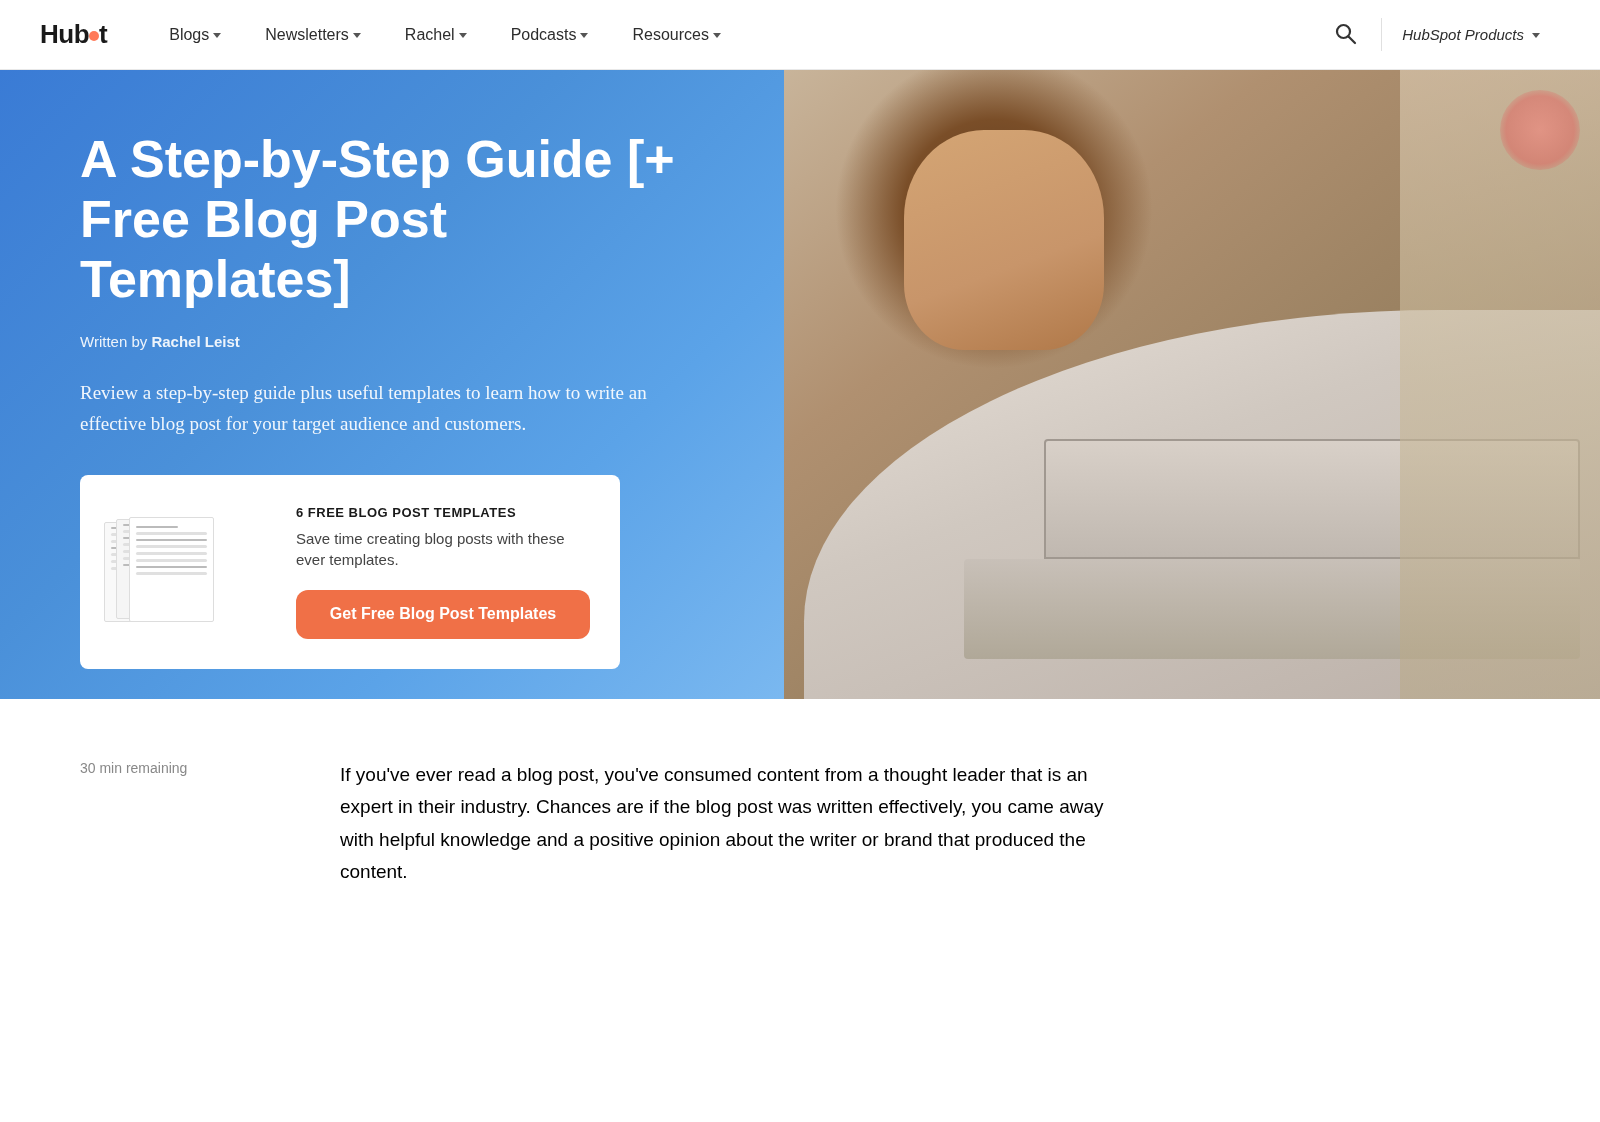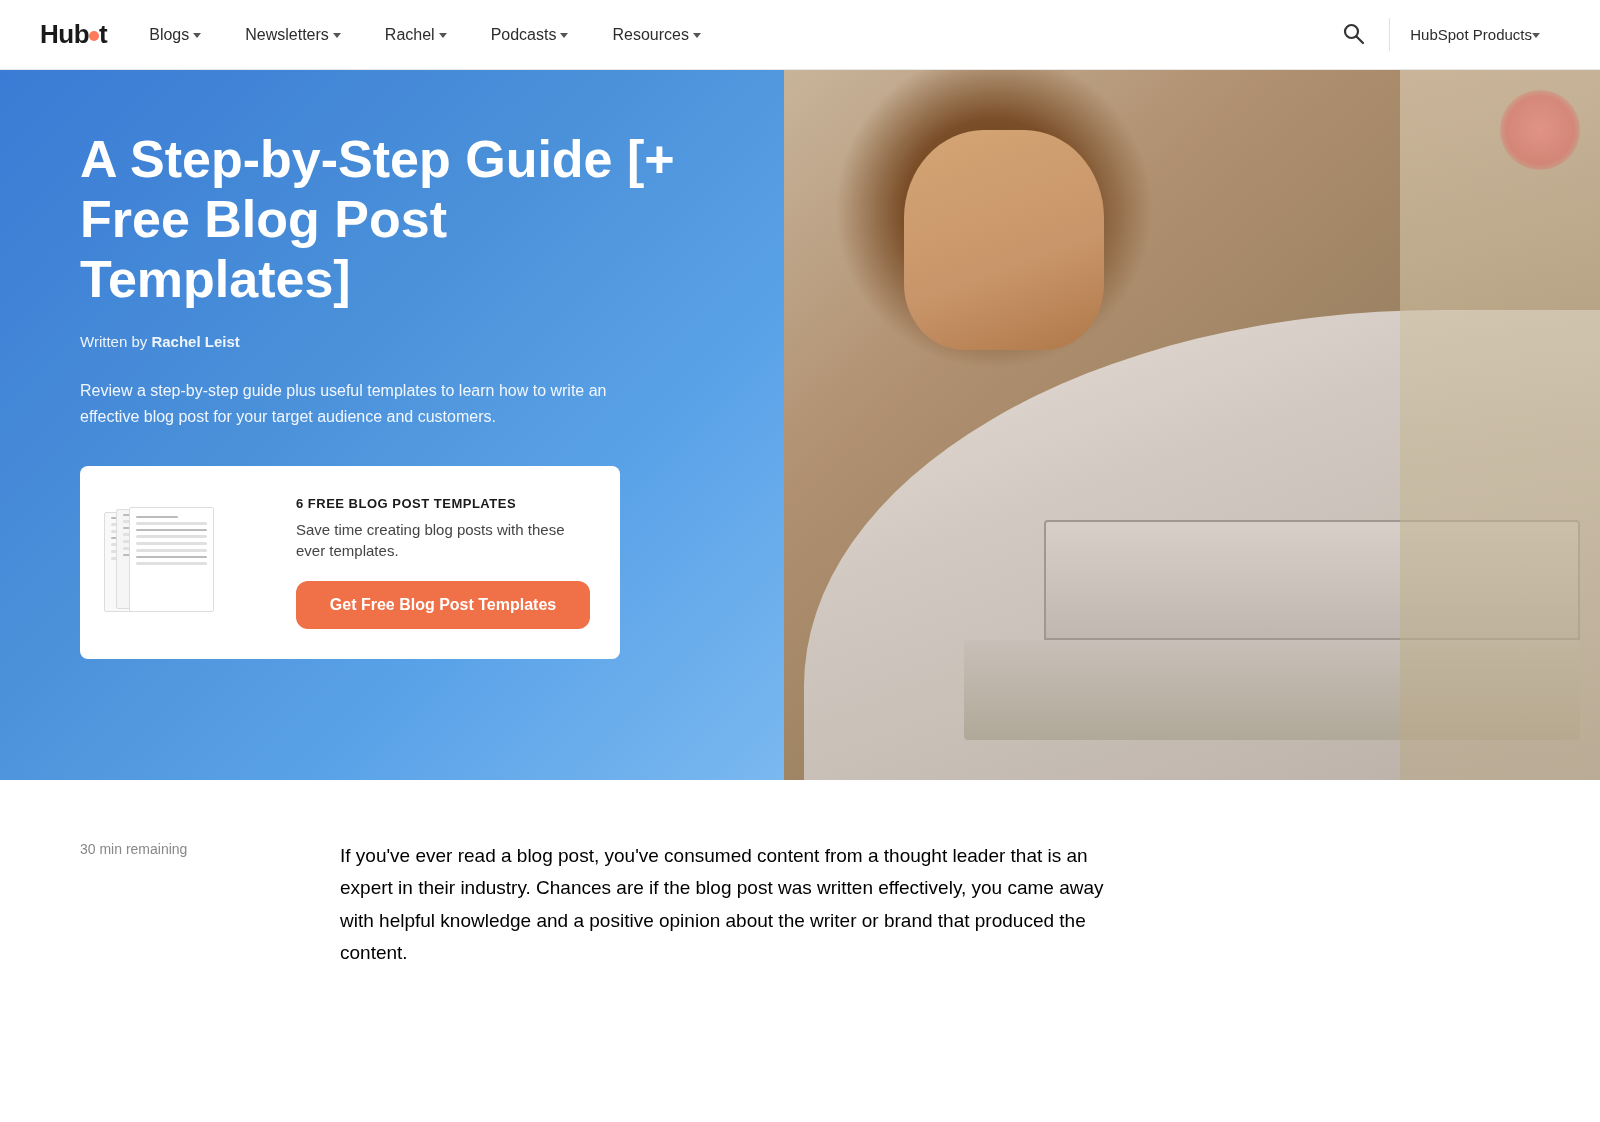--- a/index.html
+++ b/index.html
@@ -10,21 +10,21 @@
       display: flex;
       align-items: center;
       height: 70px;
       padding: 0 40px;
       background: #fff;
       border-bottom: 1px solid #e8e8e8;
     }
     .nav-logo {
       display: flex;
       align-items: center;
-      margin-right: 28px;
+      margin-right: 48px;
     }
     .logo-text {
       font-size: 26px;
       font-weight: 700;
       color: #1a1a1a;
       letter-spacing: -0.5px;
     }
     .logo-dot {
       display: inline-block;
       width: 10px;
@@ -61,34 +61,35 @@
     }
     .nav-search {
       margin-left: auto;
       cursor: pointer;
       padding: 8px;
     }
     .search-icon-svg { width: 24px; height: 24px; }
     .nav-cta {
       display: flex;
       align-items: center;
-      gap: 0;
+      gap: 8px;
       padding: 8px 20px;
       font-size: 15px;
       color: #2d2d2d;
       cursor: pointer;
       border-left: 1px solid #e0e0e0;
       margin-left: 16px;
       white-space: nowrap;
+      font-style: italic;
     }
 
     
     .hero {
       display: flex;
-      height: 710px;
+      height: 629px;
       position: relative;
     }
     .hero-left {
       width: 49%;
       background: linear-gradient(135deg, #3a7bd5 0%, #4a90d9 40%, #5ba3e8 70%, #7ab8f0 100%);
       padding: 60px 60px 60px 80px;
       display: flex;
       flex-direction: column;
       justify-content: flex-start;
       position: relative;
@@ -100,25 +101,26 @@
       line-height: 1.15;
       margin-bottom: 24px;
     }
     .hero-author {
       font-size: 15px;
       color: rgba(255,255,255,0.9);
       margin-bottom: 28px;
     }
     .hero-author strong { font-weight: 700; }
     .hero-description {
-      font-size: 16px;
+      font-size: 19px;
       color: rgba(255,255,255,0.92);
       line-height: 1.6;
       margin-bottom: 36px;
       max-width: 580px;
+      font-family: Liberation Serif, serif;
     }
     .cta-card {
       background: #fff;
       border-radius: 8px;
       padding: 30px 30px 30px 24px;
       display: flex;
       align-items: center;
       gap: 24px;
       max-width: 540px;
     }

